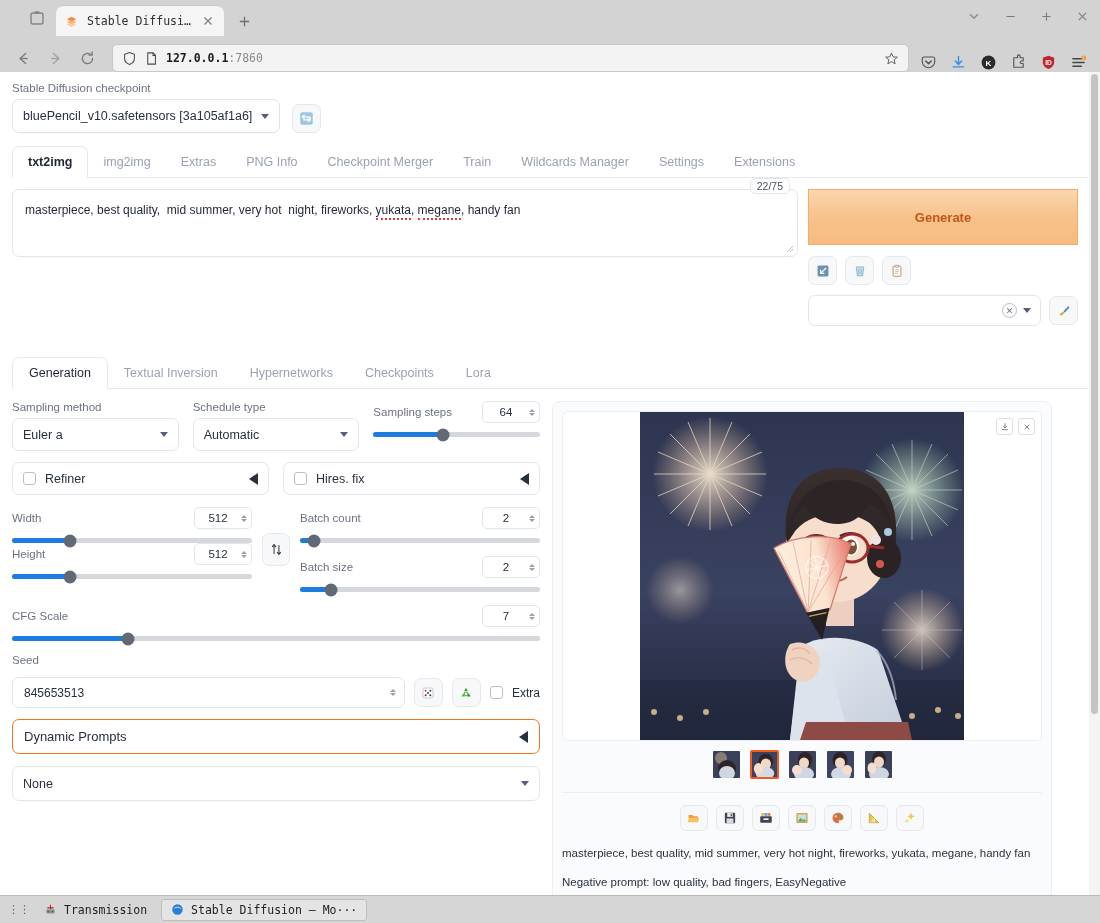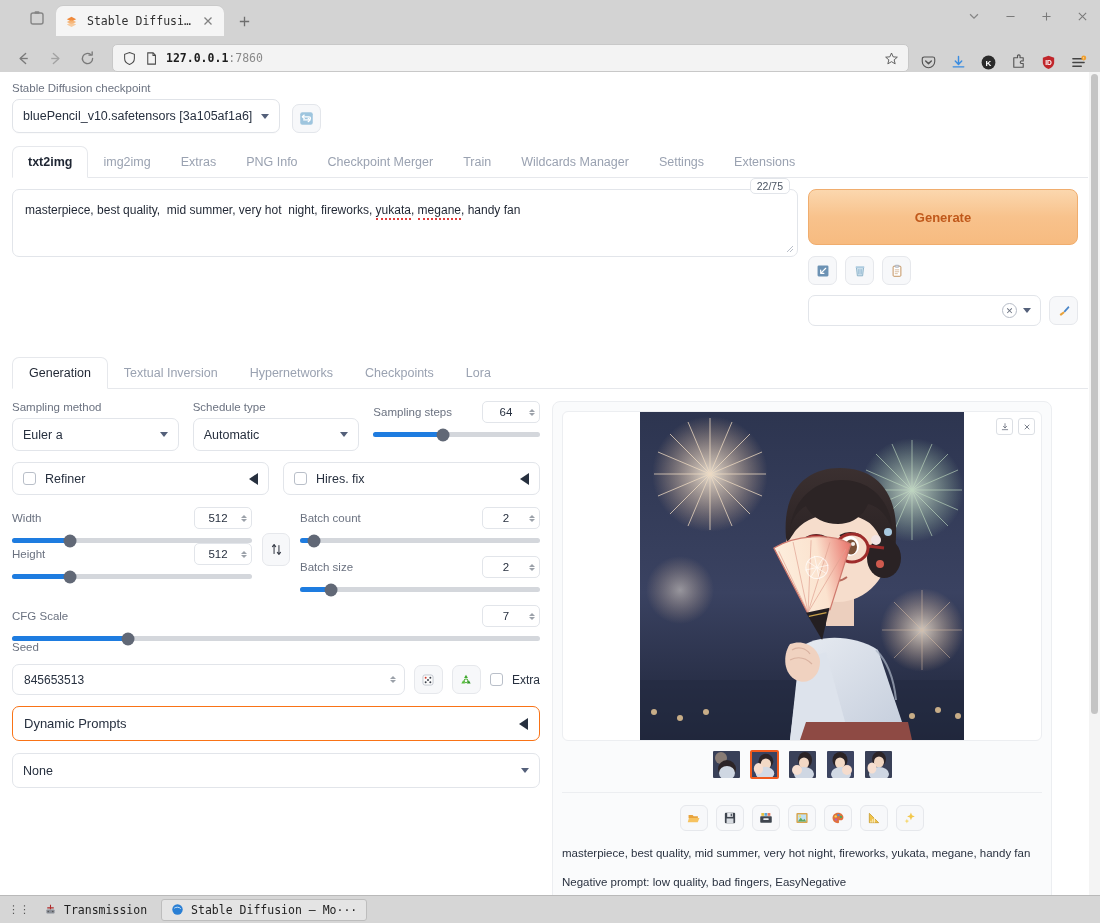--- a/index.html
+++ b/index.html
@@ -91,21 +91,21 @@
   .ta .sq { position: absolute; right: 3px; bottom: 3px; width: 9px; height: 9px; }
   .token-pill {
     position: absolute; right: 8px; top: -11px; background: #fff;
     border: 1px solid #e2e5ea; border-radius: 5px; padding: 1px 6px;
     font-size: 10.5px; color: #4b5563; z-index: 3;
   }
   .misspell { border-bottom: 2px dotted #e23b3b; padding-bottom: 1px; }
 
   .gen-col { width: 270px; }
   .gen-btn {
-    height: 56px; border-radius: 8px; border: 1px solid #f0ad6e;
+    height: 56px; border-radius: 0; border: 1px solid #f0ad6e;
     background: linear-gradient(180deg,#fbd7ae 0%,#f8c28c 50%,#f7bb80 100%);
     display: flex; align-items: center; justify-content: center;
     font-size: 13px; font-weight: bold; color: #c0581a;
   }
   .gen-icons { display: flex; gap: 8px; margin-top: 11px; }
   .sq-btn { width: 29px; height: 29px; border: 1px solid #e6e8ec; border-radius: 7px;
     background: #f7f8fa; display:flex; align-items:center; justify-content:center; font-size:14px; }
   .styles-row { display: flex; gap: 8px; margin-top: 10px; align-items: center; }
   .styles-sel { flex: 1; height: 31px; border: 1px solid #e2e5ea; border-radius: 7px;
     background: #fff; display: flex; align-items: center; justify-content: flex-end;
@@ -546,21 +546,21 @@
                     <i class="dn"></i>
                   </span>
               </div>
             </div>
             <div class="slider">
               <div class="fill" style="width:22%"></div>
                 <div class="knob" style="left:22%"></div>
             </div>
           </div>
 
-          <div style="">
+          <div style="margin-top:13px">
             <span class="lbl">Seed</span>
             <div class="seed-row">
               <div class="seed-inp">
                 <span>845653513</span>
                 <span class="spin">
                     <i class="up"></i>
                     <i class="dn"></i>
                   </span>
               </div>
               <div class="sq-btn">

